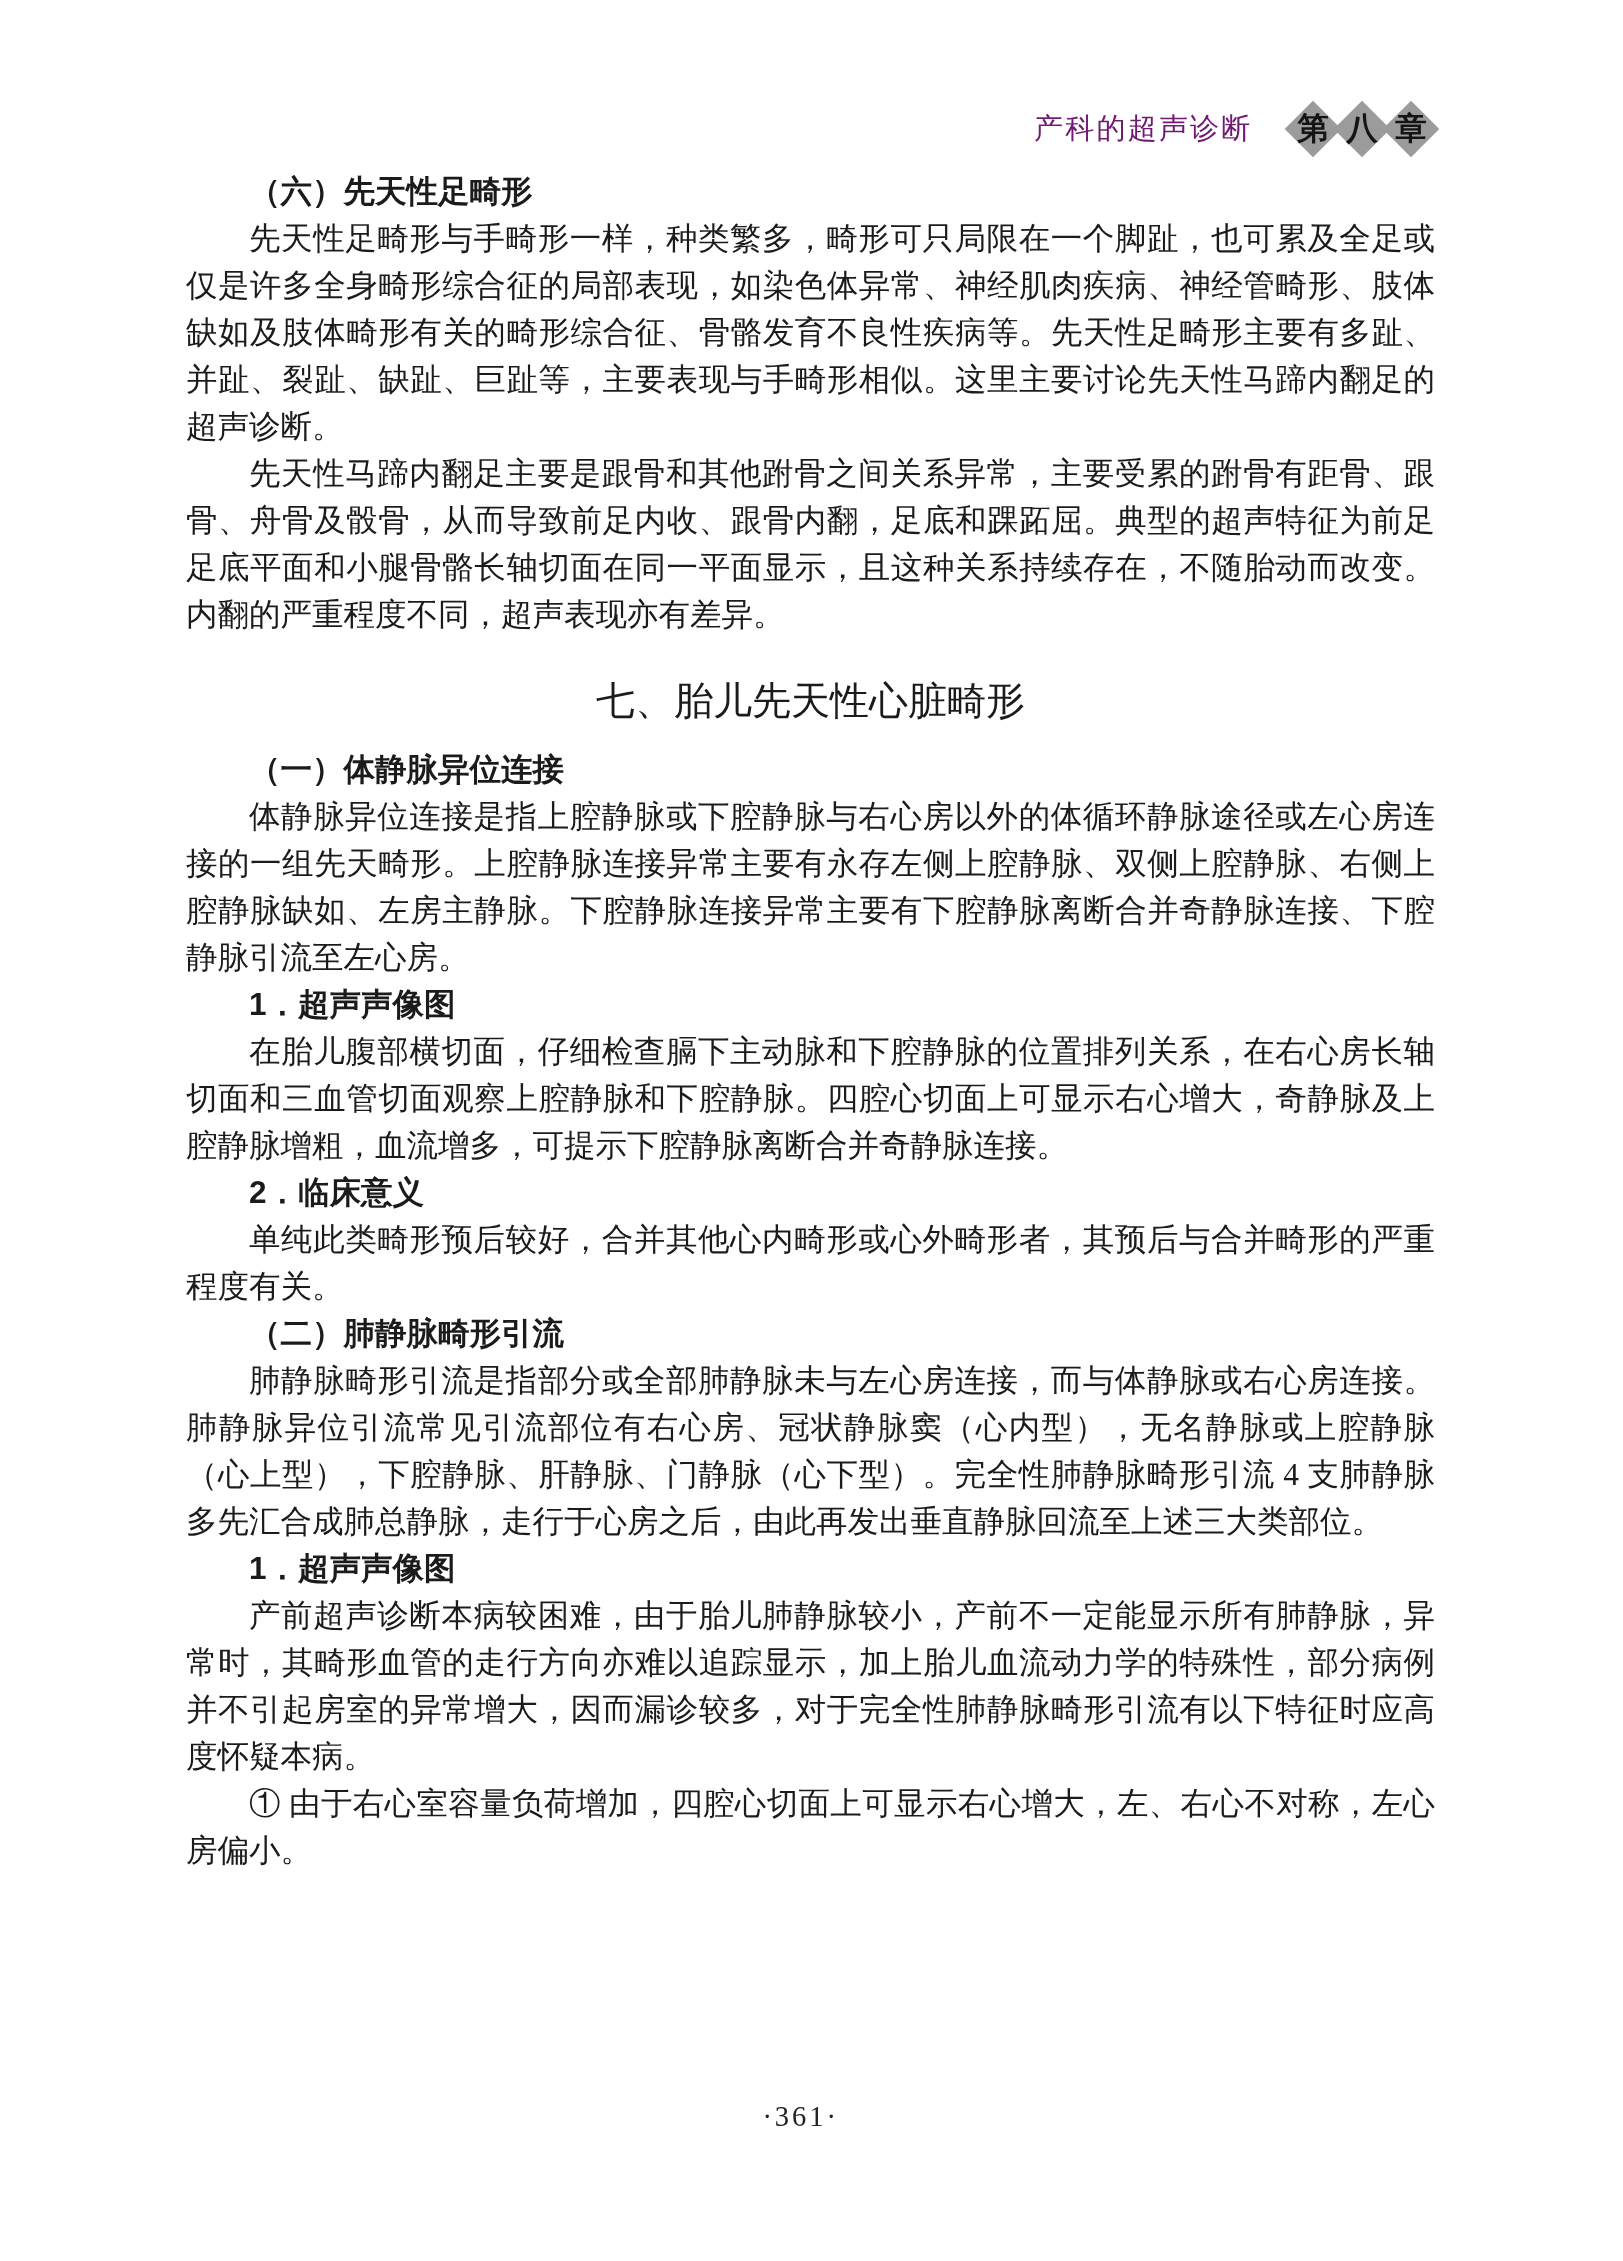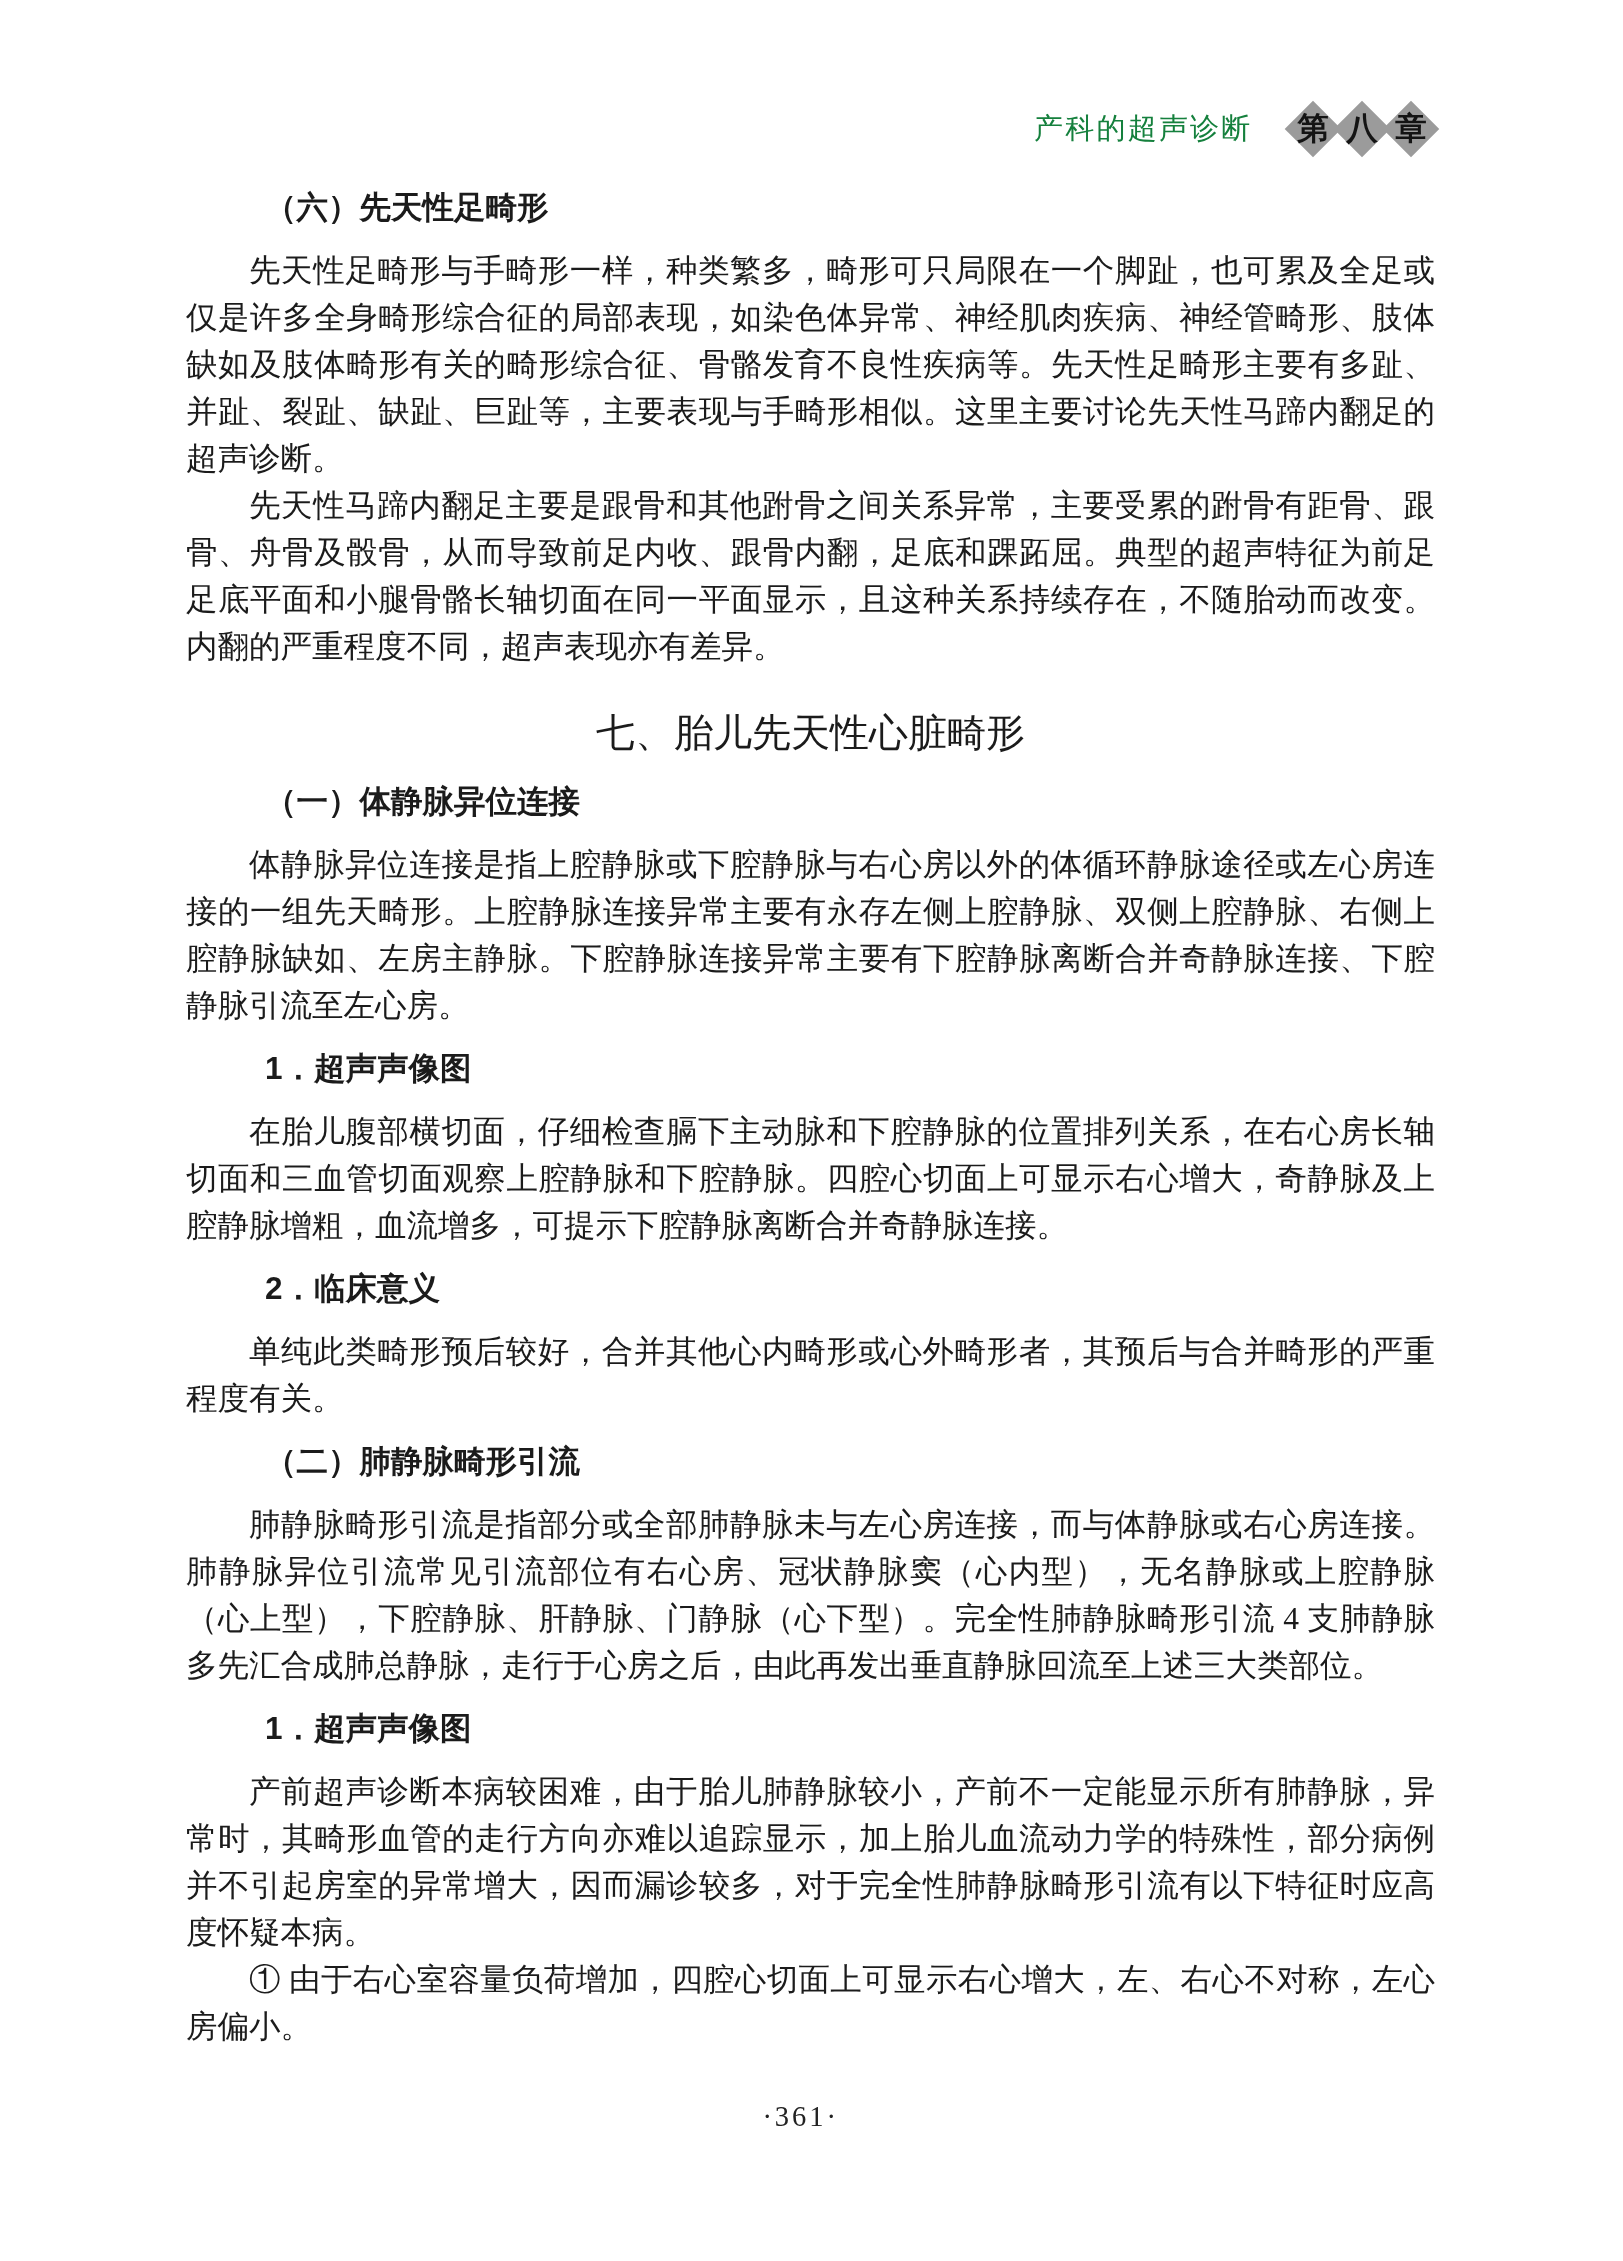--- a/index.html
+++ b/index.html
@@ -21,21 +21,21 @@
     position: absolute;
     top: 100px;
     right: 184px;
     display: flex;
     align-items: center;
   }
   .running-title {
     font-family: "Liberation Serif", "DejaVu Serif", serif;
     font-size: 29px;
     letter-spacing: 2.2px;
-    color: #15803d;
+    color: #701a75;
     margin-right: 31.5px;
     white-space: nowrap;
   }
   .chapter-badge { display: flex; }
   .diamond-wrap {
     position: relative;
     width: 58px;
     height: 58px;
     display: flex;
     align-items: center;
@@ -69,21 +69,21 @@
     line-height: 47px;
     text-align: justify;
     color: #1b1b1b;
   }
   .body-text p {
     margin: 0;
     text-indent: 2em;
   }
   .body-text p.no-indent { text-indent: 0; }
   .h-sub {
-    margin: 16px;
+    margin: 0;
     font-family: "Liberation Sans", "DejaVu Sans", sans-serif;
     font-weight: bold;
     font-size: 31.5px;
     line-height: 47px;
     text-indent: 2em;
     text-align: left;
   }
   .h-main {
     margin: 34px 0 16.5px 0;
     font-family: "Liberation Sans", "DejaVu Sans", sans-serif;

